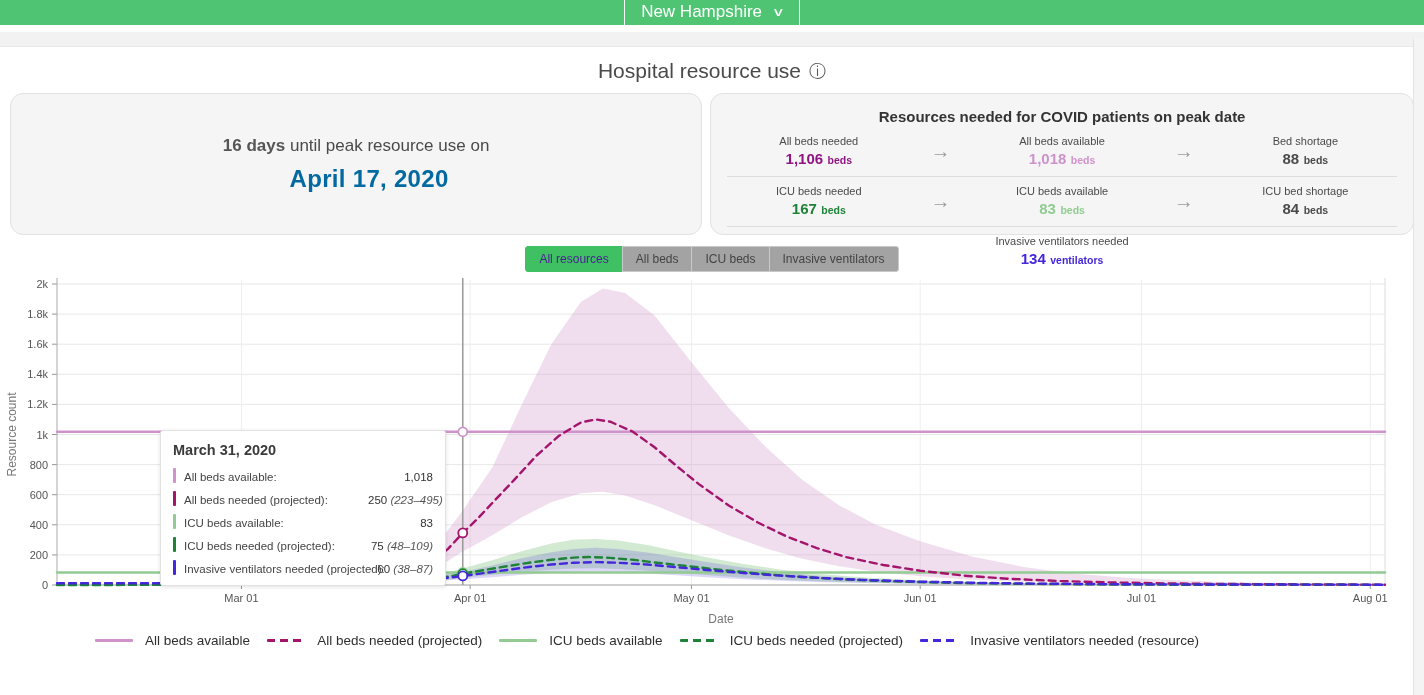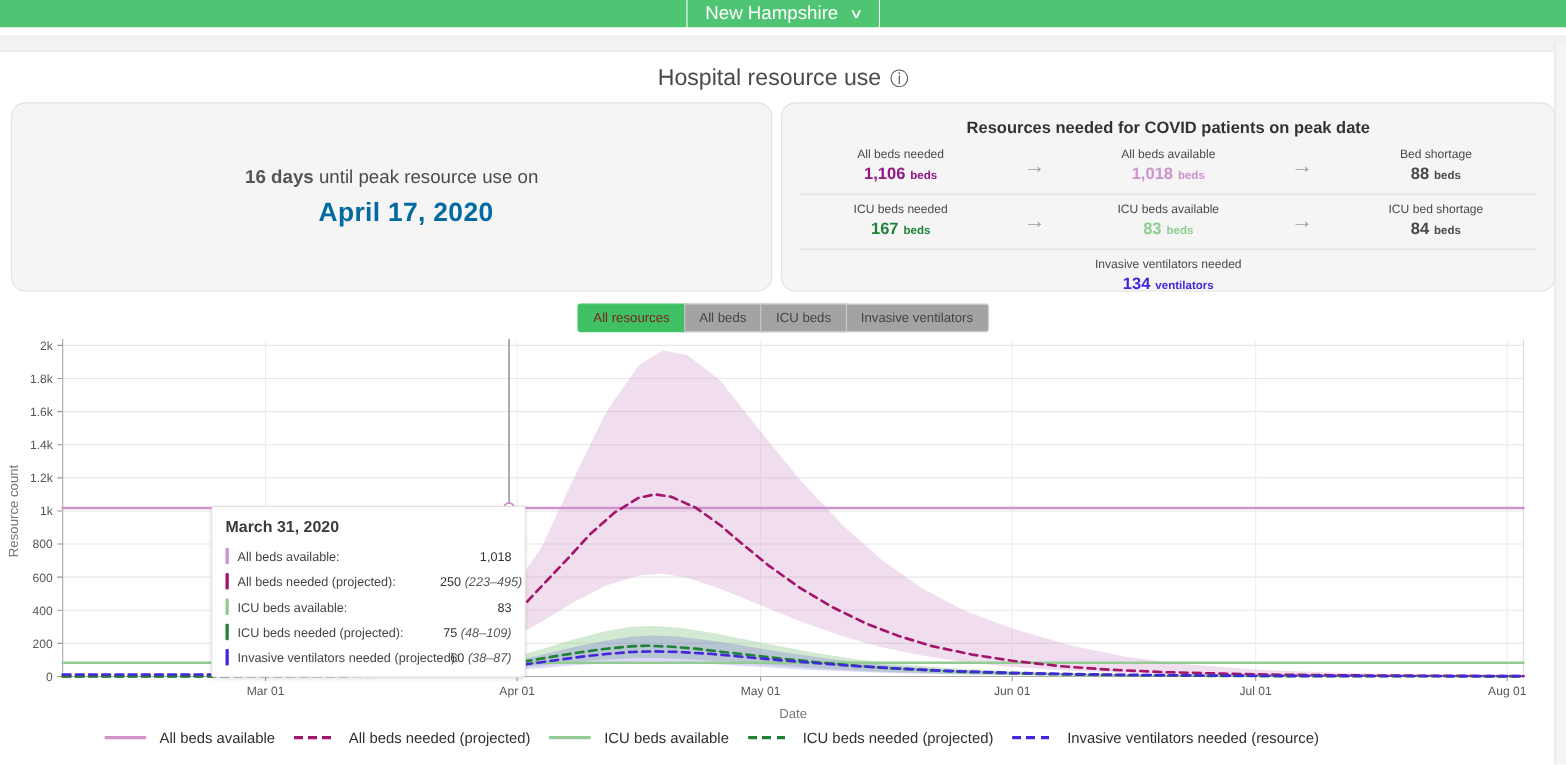--- a/index.html
+++ b/index.html
@@ -19,21 +19,21 @@
   .scrollbar { position:absolute; right:0; top:39px; bottom:0; width:11px; background:#f4f4f4;
     border-left:1px solid #e3e3e3; z-index:0; }
 
   
   .page-title-row { display:flex; align-items:center; justify-content:center; gap:8px; margin-top:12px; }
   .page-title { font-size:21px; color:#4a4a4a; }
   .info-icon { font-size:17px; color:#5a5a5a; line-height:1; }
 
   
   .panels { display:flex; gap:8px; padding:0 10px; margin-top:10px; position:relative; z-index:1; }
-  .panel { background:#f5f5f6; border:1px solid #e2e2e4; border-radius:13px; height:172px; }
+  .panel { background:#f5f5f6; border:1px solid #e2e2e4; border-radius:13px; height:142px; }
   .panel-left { flex:0 0 49.3%; display:flex; flex-direction:column; align-items:center; justify-content:center; }
   .peak-line1 { font-size:17px; color:#4a4a4a; }
   .peak-line1 b { font-weight:bold; color:#555; }
   .peak-date { font-size:24px; font-weight:bold; color:#0369a1; margin-top:9px; letter-spacing:.3px;margin-left:26px; }
   .panel-right { flex:1; padding:10px 14px 8px 14px; }
   .res-title { text-align:center; font-size:15px; font-weight:bold; color:#333; margin:4px 0 10px 0; }
   .res-row { display:grid; grid-template-columns:1fr 56px 1fr 56px 1fr; align-items:center; }
   .res-row3 { display:flex; justify-content:center; }
   .stat { text-align:center; }
   .stat-label { font-size:11px; color:#4a4a4a; margin-bottom:3px; }
@@ -41,30 +41,30 @@
   .stat-value .unit { font-size:10.5px; font-weight:bold; }
   .arrow { text-align:center; font-size:20px; color:#9b9b9b; }
   .res-divider { border:none; border-top:1px solid #ddddde; margin:8px 2px; }
 
   
   .tabs { display:flex; justify-content:center; margin-top:11px; position:relative; z-index:1; }
   .tab { background:#a3a3a3; border:1px solid #c9c9c9; color:#444; font-size:12px; padding:5px 13px;
     font-family:inherit; cursor:pointer; margin-left:-1px; }
   .tab:first-child { border-radius:3px 0 0 3px; margin-left:0; }
   .tab:last-child { border-radius:0 3px 3px 0; }
-  .tab.active { background:#3FC163; border-color:#3FC163; color:#7f1d1d; }
+  .tab.active { background:#3FC163; border-color:#3FC163; color:#4c1d95; }
 
   
   .chart-wrap { position:relative; margin-top:6px; }
   #chart-svg { display:block; }
   #chart-svg text.tick { font-size:11px; fill:#555; font-family:"Liberation Sans",sans-serif; }
   #chart-svg text.axis-title { font-size:12px; fill:#777; font-family:"Liberation Sans",sans-serif; }
 
   
-  .tooltip { position:absolute; left:192px; top:152px; width:286px; background:#fff;
+  .tooltip { position:absolute; left:160px; top:152px; width:286px; background:#fff;
     border:1px solid #e2e2e2; border-radius:3px; box-shadow:0 1px 4px rgba(0,0,0,.12);
     padding:11px 12px 10px 12px; z-index:3; }
   .tt-title { font-size:14.5px; font-weight:bold; color:#3a3a3a; margin-bottom:10px; }
   .tt-row { display:flex; align-items:flex-end; margin-top:8px; }
   .tt-bar { width:3px; height:15px; border-radius:1px; flex:0 0 3px; margin-right:8px; }
   .tt-label { font-size:11.5px; color:#444; white-space:nowrap; flex:1; min-width:184px; }
   .tt-val { font-size:11.5px; color:#333; white-space:nowrap; }
   .tt-range { font-style:italic; color:#555; }
 
   

